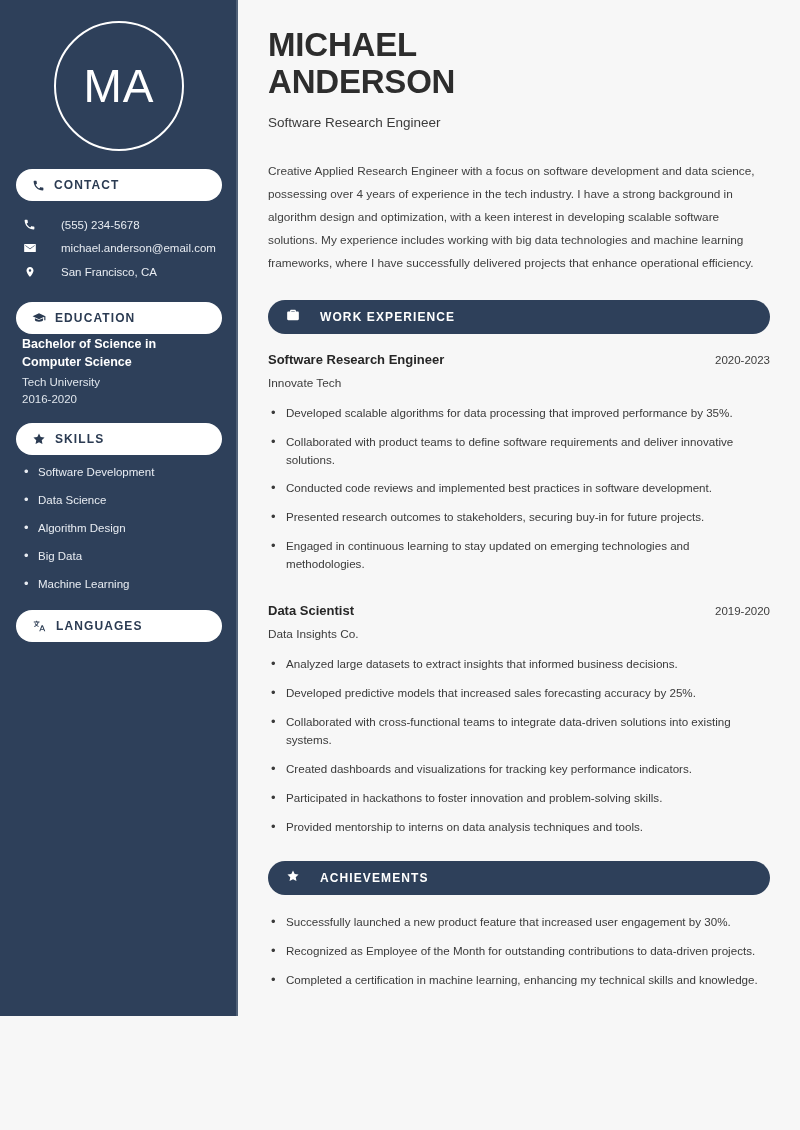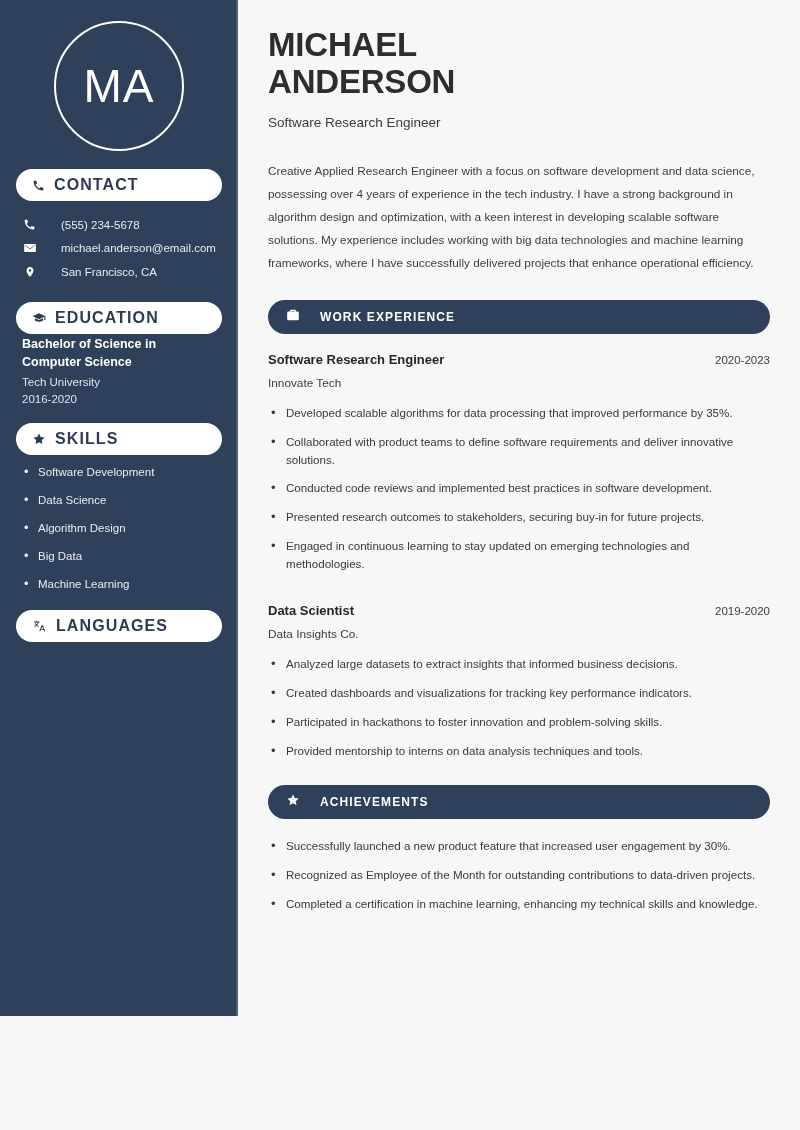--- a/index.html
+++ b/index.html
@@ -66,21 +66,21 @@
     color: #2e405a;
     border-radius: 18px;
     height: 32px;
     display: flex;
     align-items: center;
     gap: 9px;
     padding: 0 16px;
     margin-top: 18px;
   }
   .pill .pill-label {
-    font-size: 16px;
+    font-size: 12px;
     font-weight: bold;
     letter-spacing: 1.1px;
     text-transform: uppercase;
     color: #2b3b52;
   }
   .pill svg { display: block; }
 
   .contact-list { margin-top: 12px; }
   .contact-row {
     display: flex;
@@ -366,20 +366,22 @@
     <div class="job-gap"></div>
 
     <div class="job">
       <div class="job-head">
         <span class="job-title">Data Scientist</span>
         <span class="job-dates">2019-2020</span>
       </div>
       <div class="job-company">Data Insights Co.</div>
       <ul class="bullets">
         <li>Analyzed large datasets to extract insights that informed business decisions.</li>
+        <li>Developed predictive models that increased sales forecasting accuracy by 25%.</li>
+        <li>Collaborated with cross-functional teams to integrate data-driven solutions into existing systems.</li>
         <li>Created dashboards and visualizations for tracking key performance indicators.</li>
         <li>Participated in hackathons to foster innovation and problem-solving skills.</li>
         <li>Provided mentorship to interns on data analysis techniques and tools.</li>
       </ul>
     </div>
 
     <div class="section-bar">
       <span>
         <svg width="14" height="14" viewBox="0 0 24 24" fill="#ffffff">
           <path d="M12 2.5l2.9 6 6.6.9-4.8 4.6 1.2 6.5L12 17.4 6.1 20.5l1.2-6.5L2.5 9.4l6.6-.9 2.9-6z"></path>

